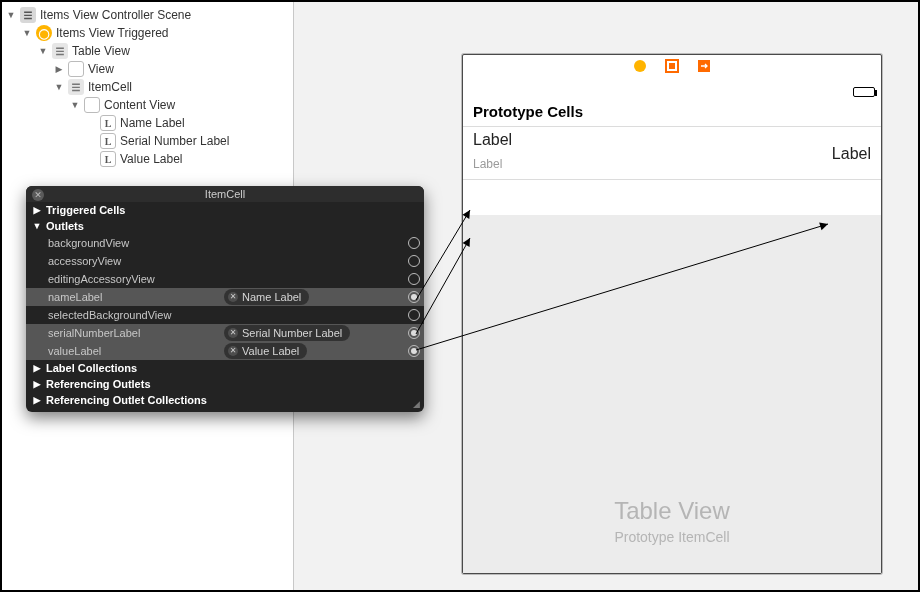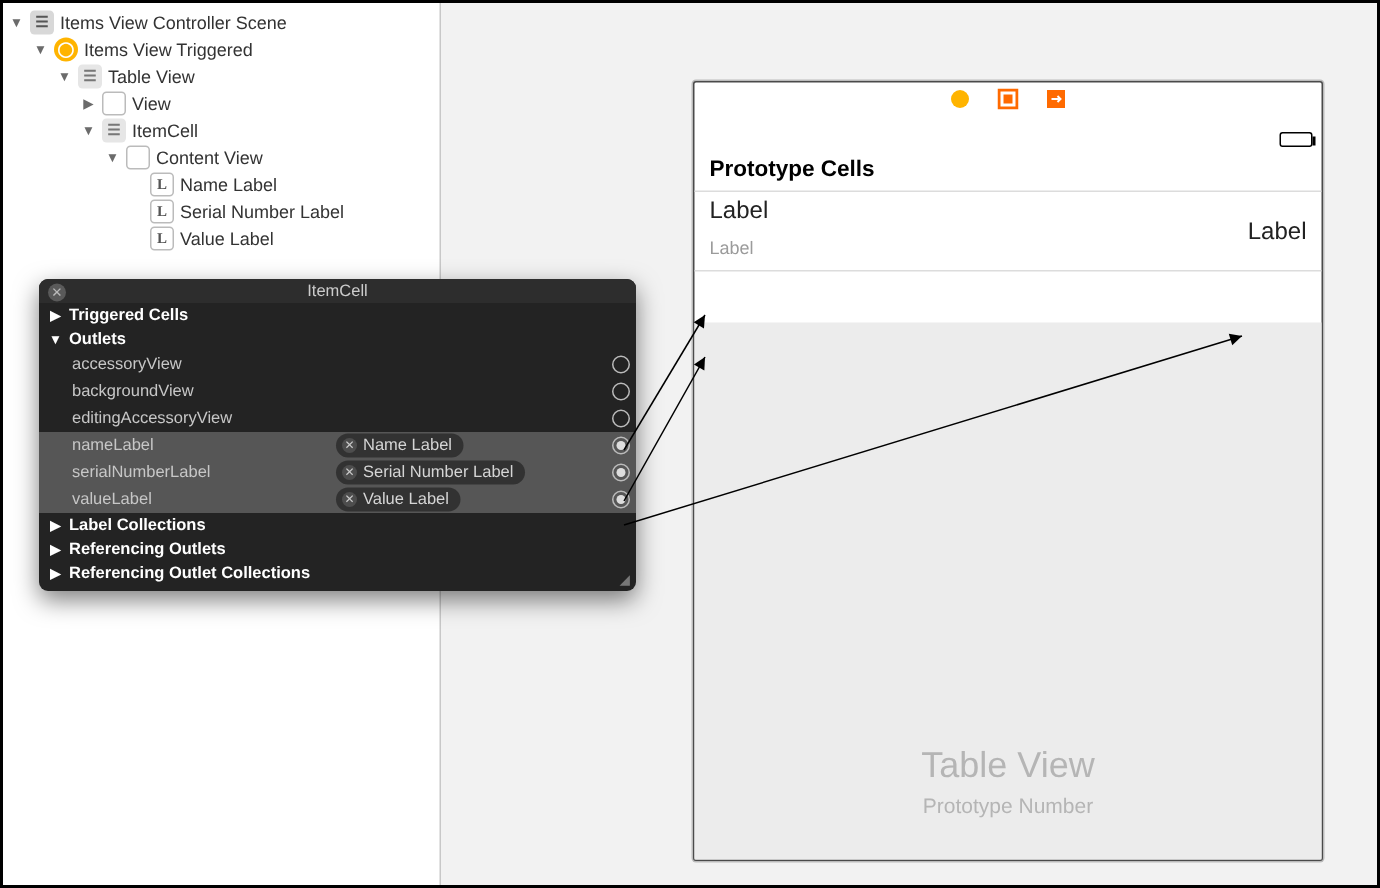--- a/index.html
+++ b/index.html
@@ -144,21 +144,21 @@
       </div>
       <div class="ph-sec-head">Prototype Cells</div>
       <div class="cell-mock">
         <span class="lbl-main">Label</span>
         <span class="lbl-sub">Label</span>
         <span class="lbl-right">Label</span>
       </div>
       <div class="below-cell">
         <div class="ph-placeholder">
           <div class="big">Table View</div>
-          <div class="small">Prototype Number</div>
+          <div class="small">Prototype ItemCell</div>
         </div>
       </div>
     </div>
   </div>
 
   <svg class="arrows-svg">
     <defs>
       <marker id="ah" markerWidth="10" markerHeight="10" refX="9" refY="5" orient="auto">
         <path d="M1,1 L9,5 L1,9 Z" fill="#000"></path>
       </marker>
@@ -179,39 +179,43 @@
     <div class="sec-head">
         <span class="sec-arrow">▶</span>
         <span>Triggered Cells</span>
       </div>
     <div class="sec-head">
         <span class="sec-arrow">▼</span>
         <span>Outlets</span>
       </div>
     <div id="outlet-list">
         <div class="outlet-row">
+          <span class="name">backgroundView</span>
+          <span class="port"></span>
+        </div>
+        <div class="outlet-row">
           <span class="name">accessoryView</span>
-          <span class="port"></span>
-        </div>
-        <div class="outlet-row">
-          <span class="name">backgroundView</span>
           <span class="port"></span>
         </div>
         <div class="outlet-row">
           <span class="name">editingAccessoryView</span>
           <span class="port"></span>
         </div>
         <div class="outlet-row connected">
           <span class="name">nameLabel</span>
           <span class="pill">
             <span class="x">✕</span>
             <span>Name Label</span>
           </span>
           <span class="port filled"></span>
         </div>
+        <div class="outlet-row">
+          <span class="name">selectedBackgroundView</span>
+          <span class="port"></span>
+        </div>
         <div class="outlet-row connected">
           <span class="name">serialNumberLabel</span>
           <span class="pill">
             <span class="x">✕</span>
             <span>Serial Number Label</span>
           </span>
           <span class="port filled"></span>
         </div>
         <div class="outlet-row connected">
           <span class="name">valueLabel</span>

